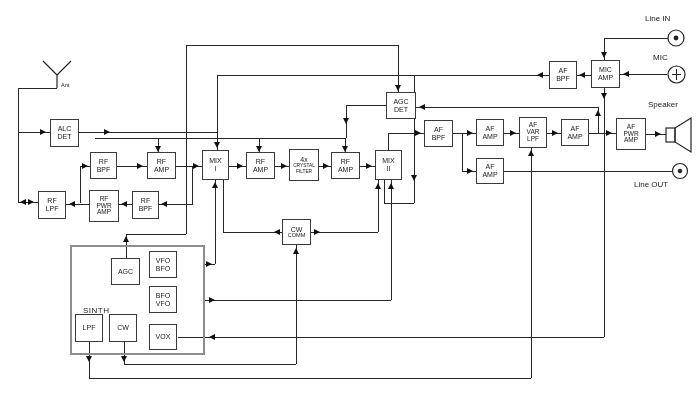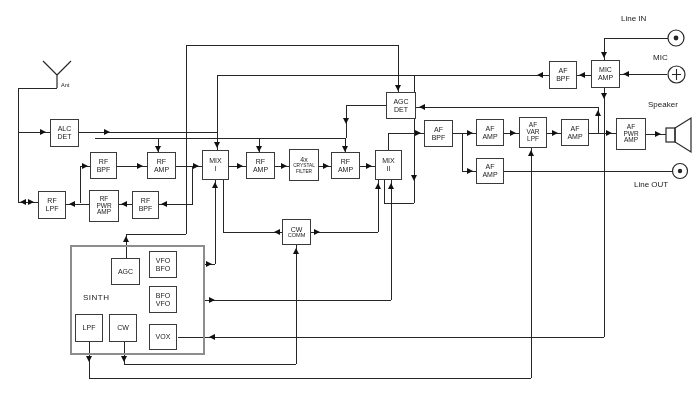--- a/index.html
+++ b/index.html
@@ -138,21 +138,21 @@
   <i class="a au" style="left:388px;top:183px"></i>
   <i class="a al" style="left:274px;top:229px"></i>
   <i class="a ar" style="left:314px;top:229px"></i>
   <i class="a au" style="left:375px;top:183px"></i>
   <i class="a au" style="left:293px;top:248px"></i>
   <i class="a ad" style="left:121px;top:356px"></i>
   <i class="a ad" style="left:86px;top:356px"></i>
   <i class="a au" style="left:528px;top:150px"></i>
 
   <div class="sinthbox" style="left:70px;top:245px;width:135px;height:110px"></div>
-  <div class="lbl" style="left:83px;top:293px;letter-spacing:.5px">SINTH</div>
+  <div class="lbl" style="left:83px;top:306px;letter-spacing:.5px">SINTH</div>
 
   <div class="b" style="left:50px;top:119px;width:29px;height:28px">ALC
 DET</div>
   <div class="b" style="left:90px;top:152px;width:27px;height:27px">RF
 BPF</div>
   <div class="b" style="left:147px;top:152px;width:29px;height:27px">RF
 AMP</div>
   <div class="b" style="left:202px;top:150px;width:27px;height:30px">MIX
 I</div>
   <div class="b" style="left:246px;top:152px;width:29px;height:27px">RF
@@ -204,21 +204,21 @@
 VFO</div>
   <div class="b" style="left:75px;top:314px;width:28px;height:28px">LPF</div>
   <div class="b" style="left:109px;top:314px;width:28px;height:28px">CW</div>
   <div class="b" style="left:149px;top:324px;width:28px;height:26px">VOX</div>
 
   <svg style="left:40px;top:58px" width="36" height="32" viewBox="0 0 36 32">
     <path d="M3 3 L17 17 M31 3 L17 17 M17 17 L17 30" stroke="#262626" stroke-width="1.2" fill="none"></path>
   </svg>
   <div class="lbl sm" style="left:61px;top:82px">Ant</div>
 
-  <div class="lbl" style="left:621px;top:14px">Line IN</div>
+  <div class="lbl" style="left:645px;top:14px">Line IN</div>
   <svg style="left:666px;top:28px" width="20" height="20" viewBox="0 0 20 20">
     <circle cx="10" cy="10" r="8" stroke="#262626" stroke-width="1.2" fill="none"></circle>
     <circle cx="10" cy="10" r="2.4" fill="#262626"></circle>
   </svg>
 
   <div class="lbl" style="left:653px;top:53px">MIC</div>
   <svg style="left:666px;top:64px" width="21" height="21" viewBox="0 0 21 21">
     <circle cx="10.5" cy="10.5" r="8.5" stroke="#262626" stroke-width="1.2" fill="none"></circle>
     <path d="M10.5 5 V16 M6 10.5 H15" stroke="#262626" stroke-width="1.1" fill="none"></path>
   </svg>

